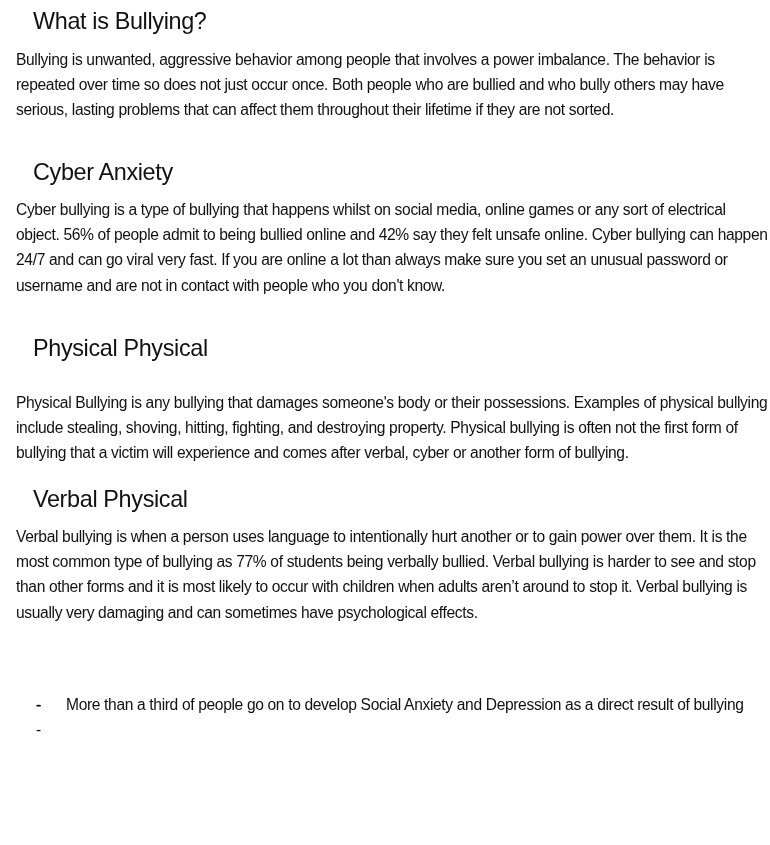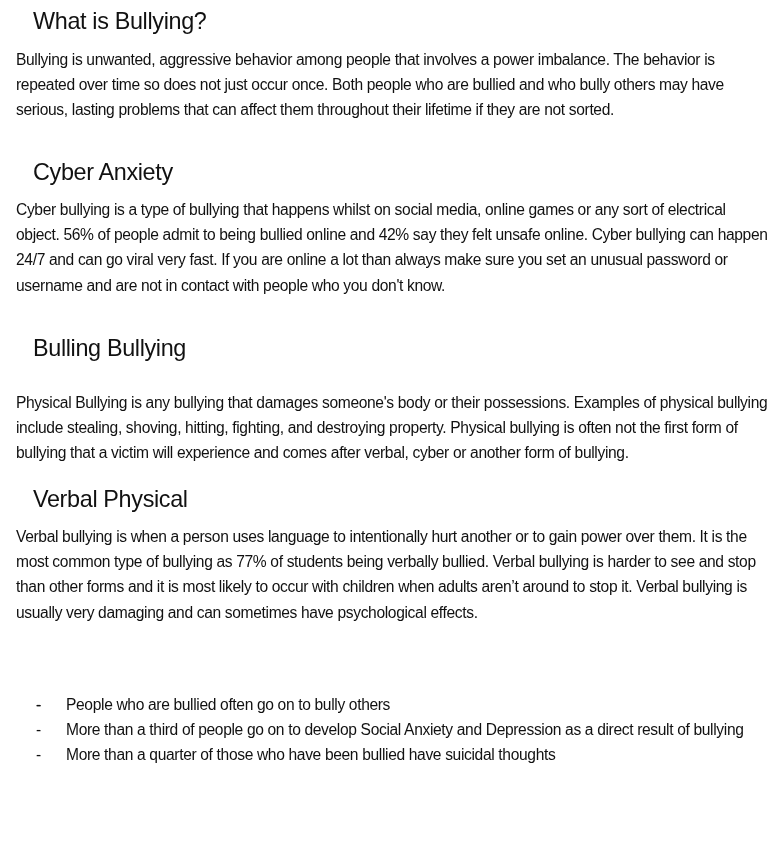--- a/index.html
+++ b/index.html
@@ -19,25 +19,25 @@
 </head>
 <body>
 
 <div class="doc line-wrap">
   <h2 class="heading" style="top:1px">What is Bullying?</h2>
   <p class="para" style="top:39px">Bullying is unwanted, aggressive behavior among people that involves a power imbalance. The behavior is repeated over time so does not just occur once. Both people who are bullied and who bully others may have serious, lasting problems that can affect them throughout their lifetime if they are not sorted.</p>
 
   <h2 class="heading" style="top:152px">Cyber Anxiety</h2>
   <p class="para" style="top:189px">Cyber bullying is a type of bullying that happens whilst on social media, online games or any sort of electrical object. 56% of people admit to being bullied online and 42% say they felt unsafe online. Cyber bullying can happen 24/7 and can go viral very fast. If you are online a lot than always make sure you set an unusual password or username and are not in contact with people who you don't know.</p>
 
-  <h2 class="heading" style="top:328px">Bulling Bullying</h2>
+  <h2 class="heading" style="top:328px">Physical Physical</h2>
   <p class="para" style="top:382px">Physical Bullying is any bullying that damages someone's body or their possessions. Examples of physical bullying include stealing, shoving, hitting, fighting, and destroying property. Physical bullying is often not the first form of bullying that a victim will experience and comes after verbal, cyber or another form of bullying.</p>
 
   <h2 class="heading" style="top:479px">Verbal Physical</h2>
   <p class="para" style="top:516px">Verbal bullying is when a person uses language to intentionally hurt another or to gain power over them. It is the most common type of bullying as 77% of students being verbally bullied. Verbal bullying is harder to see and stop than other forms and it is most likely to occur with children when adults aren’t around to stop it. Verbal bullying is usually very damaging and can sometimes have psychological effects.</p>
 
   <ul class="bullets">
     <li><span class="dash">-</span></li>
-    <li><span class="dash">-</span><span>People who are bullied often go on to bully others</span></li>
+    <li><span class="dash">-</span></li>
     <li><span class="dash">-</span><span>More than a third of people go on to develop Social Anxiety and Depression as a direct result of bullying</span></li>
-    <li><span class="dash">-</span><span>More than a quarter of those who have been bullied have suicidal thoughts</span></li>
+    <li><span class="dash">-</span></li>
   </ul>
 </div>
 
 </body></html>

